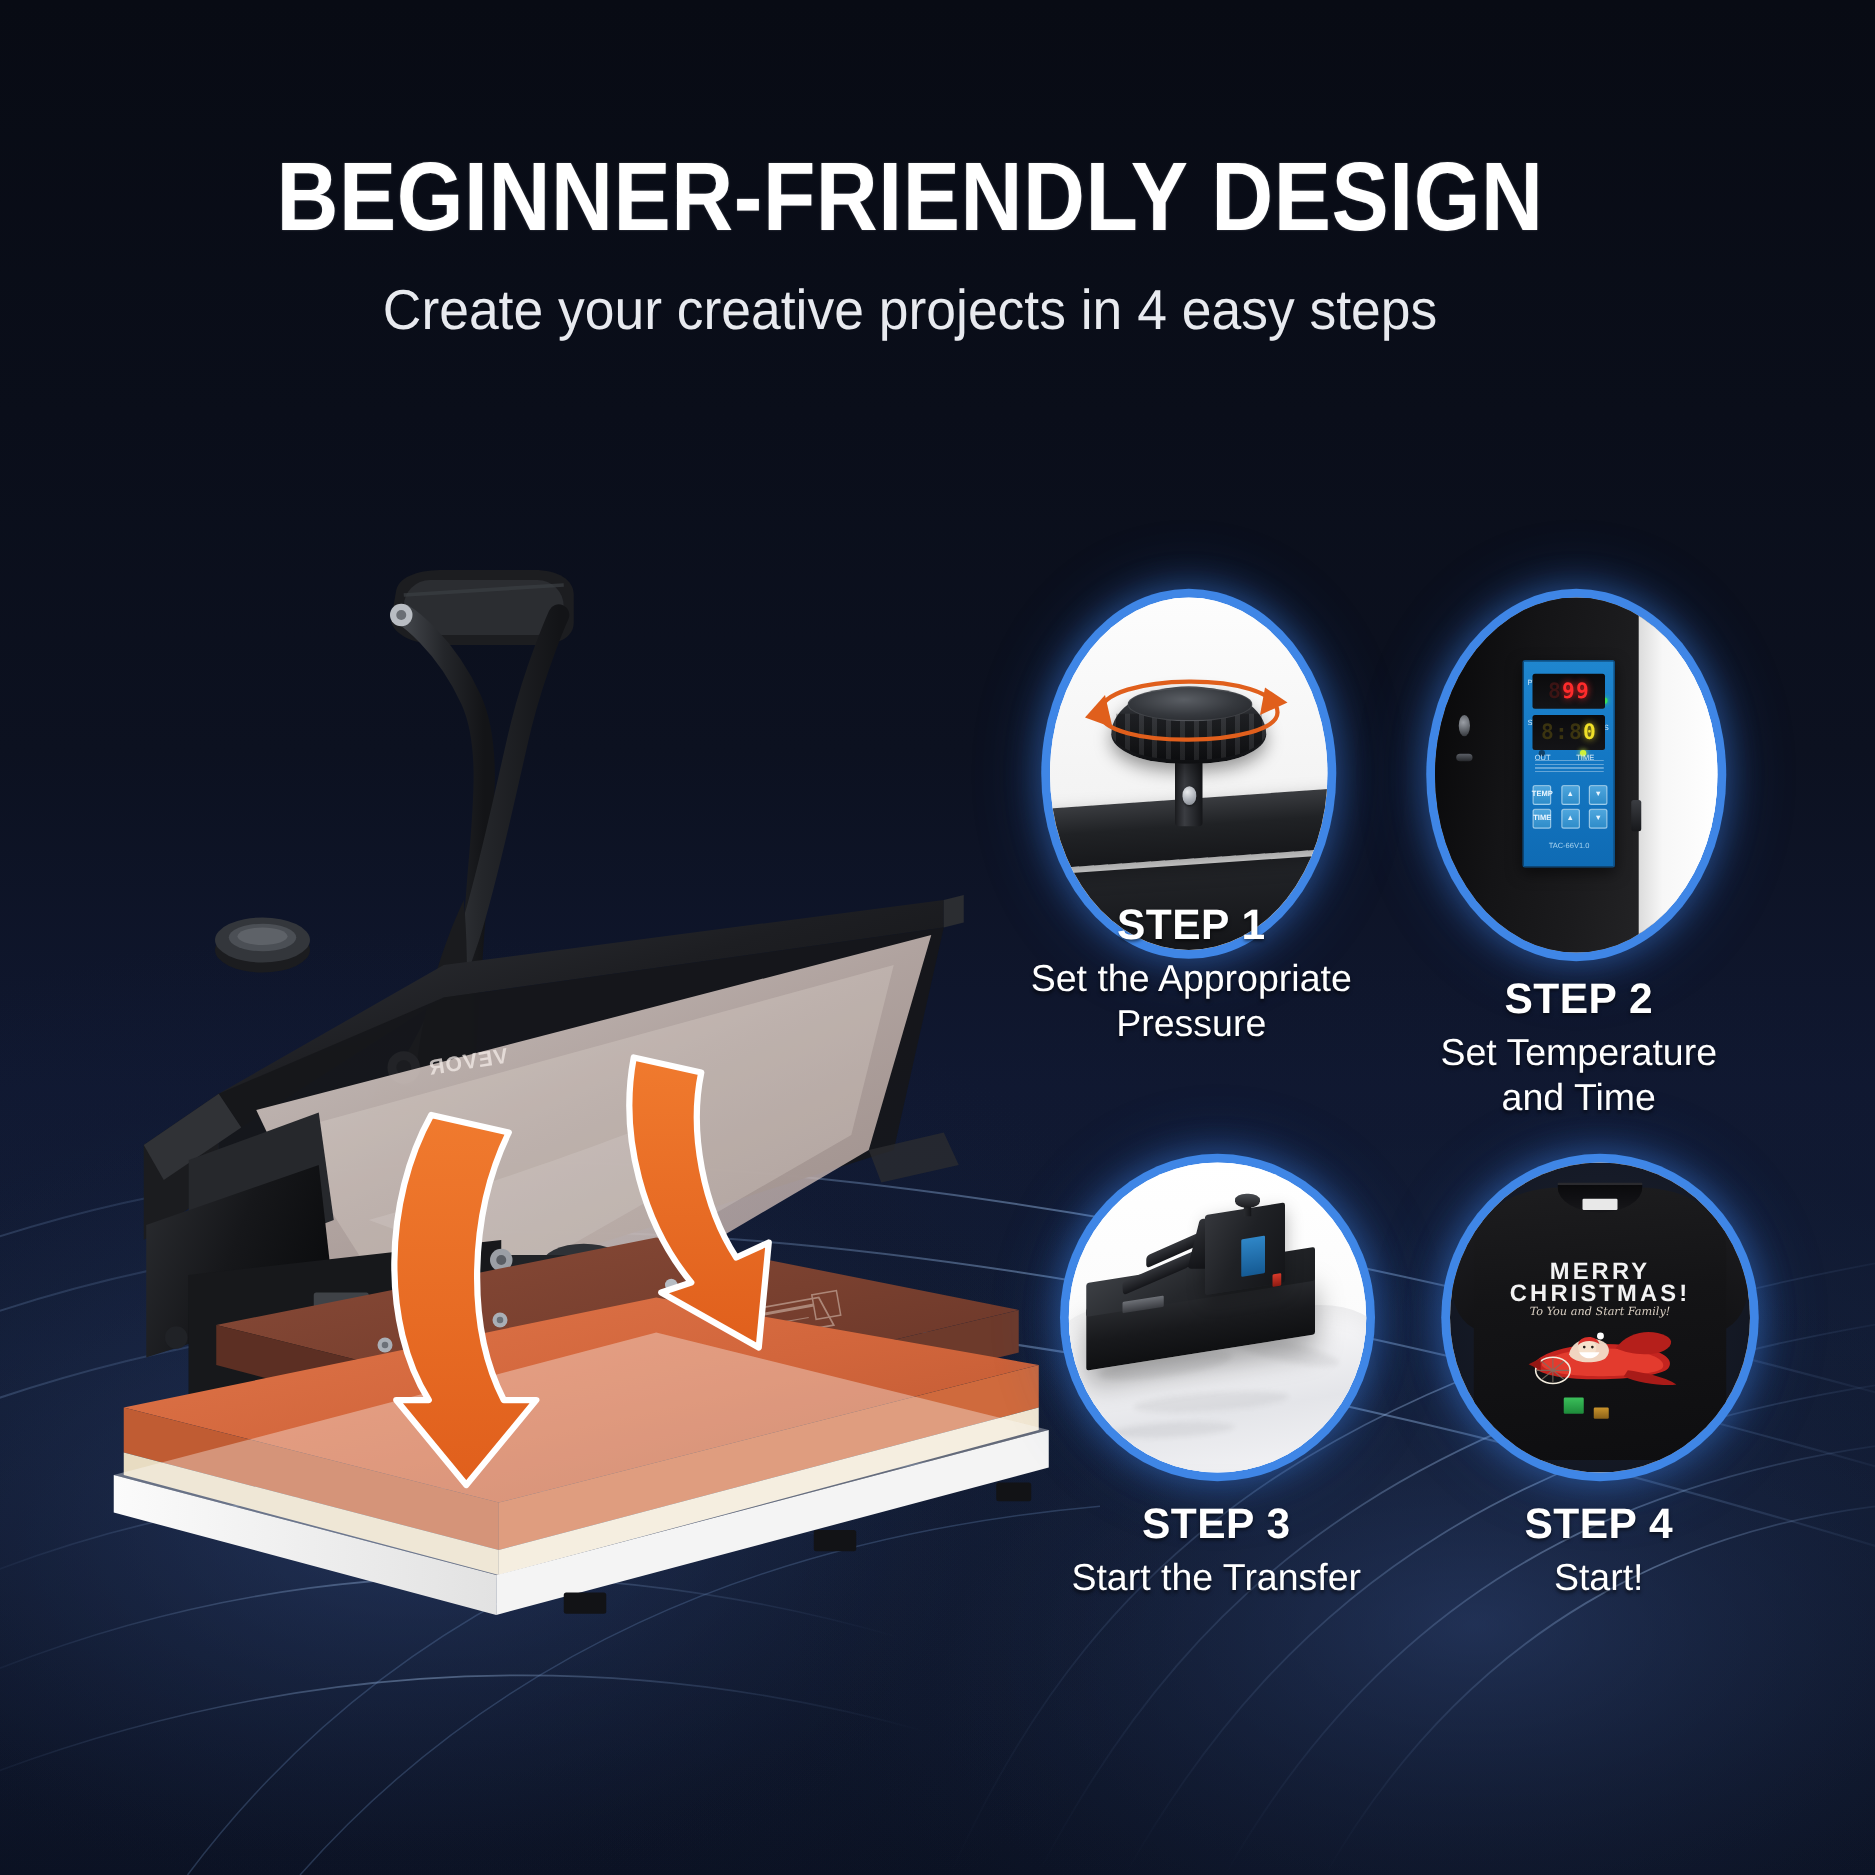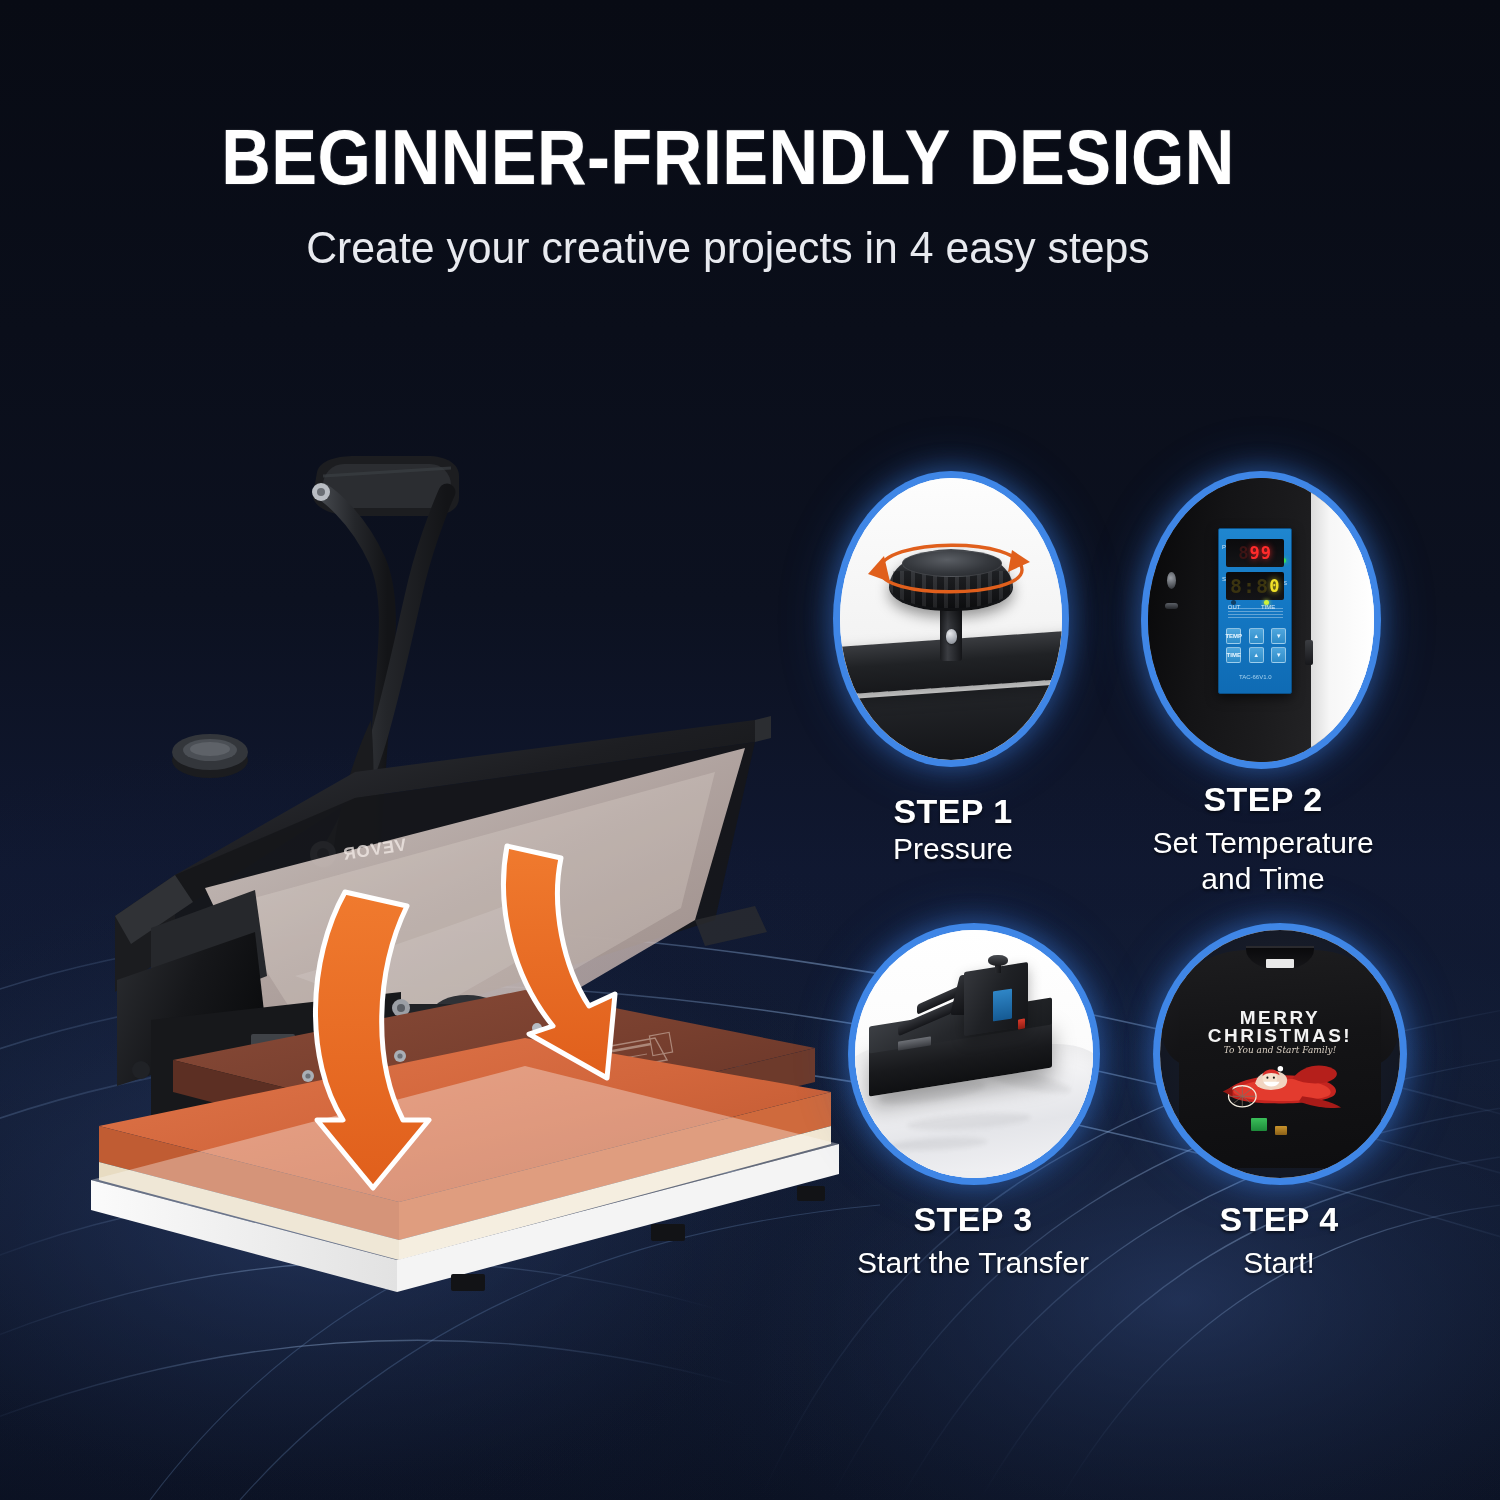--- a/index.html
+++ b/index.html
@@ -76,21 +76,21 @@
     background:linear-gradient(180deg,#1f86cf 0%,#1478c4 45%,#0f6bb4 100%);
     border:1px solid #0b4f86;border-radius:2px;box-shadow:0 4px 12px rgba(0,0,0,.55);}
   .s2-disp{position:absolute;left:10%;width:80%;height:17%;
     background:linear-gradient(180deg,#0b0b0d 0%,#141417 100%);border-radius:2px;
     display:flex;align-items:center;justify-content:center;overflow:hidden;}
   .s2-disp.top{top:6%;}
   .s2-disp.bot{top:26%;}
   .seg{font-family:"DejaVu Sans Mono", monospace;font-weight:bold;letter-spacing:1px;}
   .seg-dim{color:#3a1414;font-size:17px;}
   .seg-red{color:#ff2b2b;font-size:17px;text-shadow:0 0 6px rgba(255,40,40,.9);}
-  .seg-dimy{color:#3a3310;font-size:20px;}
+  .seg-dimy{color:#3a3310;font-size:17px;}
   .seg-yel{color:#f0e028;font-size:17px;text-shadow:0 0 6px rgba(240,224,40,.85);}
   .s2-mini{position:absolute;font-size:6px;color:#cfe6f7;}
   .s2-led{position:absolute;width:5px;height:5px;border-radius:50%;}
   .s2-grille{position:absolute;left:12%;top:48%;width:76%;height:7%;
     background:repeating-linear-gradient(180deg,rgba(255,255,255,.34) 0 1px,rgba(0,0,0,0) 1px 3px);}
   .s2-btn{position:absolute;width:18%;height:8.5%;border-radius:2px;
     background:linear-gradient(180deg,#4fa6dd 0%,#2e8cc9 100%);
     border:1px solid rgba(255,255,255,.45);
     display:flex;align-items:center;justify-content:center;
     font-size:6px;color:#eaf6ff;font-weight:bold;}
@@ -368,22 +368,23 @@
       <div class="s1-knob"></div>
       <div class="s1-ridges"></div>
       <div class="s1-knob-top"></div>
       <svg style="position:absolute;left:0;top:0;width:100%;height:100%;" viewBox="0 0 222 282">
         <path d="M40,92 C40,60 182,58 182,92 C182,120 40,122 40,92 Z" fill="none" stroke="#e05f1c" stroke-width="3.4"></path>
         <path d="M44,78 L28,96 L50,104 Z" fill="#e05f1c"></path>
         <path d="M172,72 L190,84 L168,94 Z" fill="#e05f1c"></path>
       </svg>
     </div>
   </div>
-  <div class="caption" style="left:820px;top:792px;width:266px;">
+  <div class="caption" style="left:820px;top:721px;width:266px;">
     <div class="cap-step">STEP 1</div>
+    <div class="cap-desc">Set the Appropriate</div>
     <div class="cap-desc" style="margin-top:0;">Pressure</div>
   </div>
 
   <div class="circle" style="left:1148px;top:478px;width:226px;height:284px;">
     <div class="inner s2-bg">
       <div class="s2-body"></div>
       <div class="s2-white"></div>
       <div class="s2-hinge"></div>
       <div class="s2-hingebar"></div>
       <div class="s2-knobside"></div>

